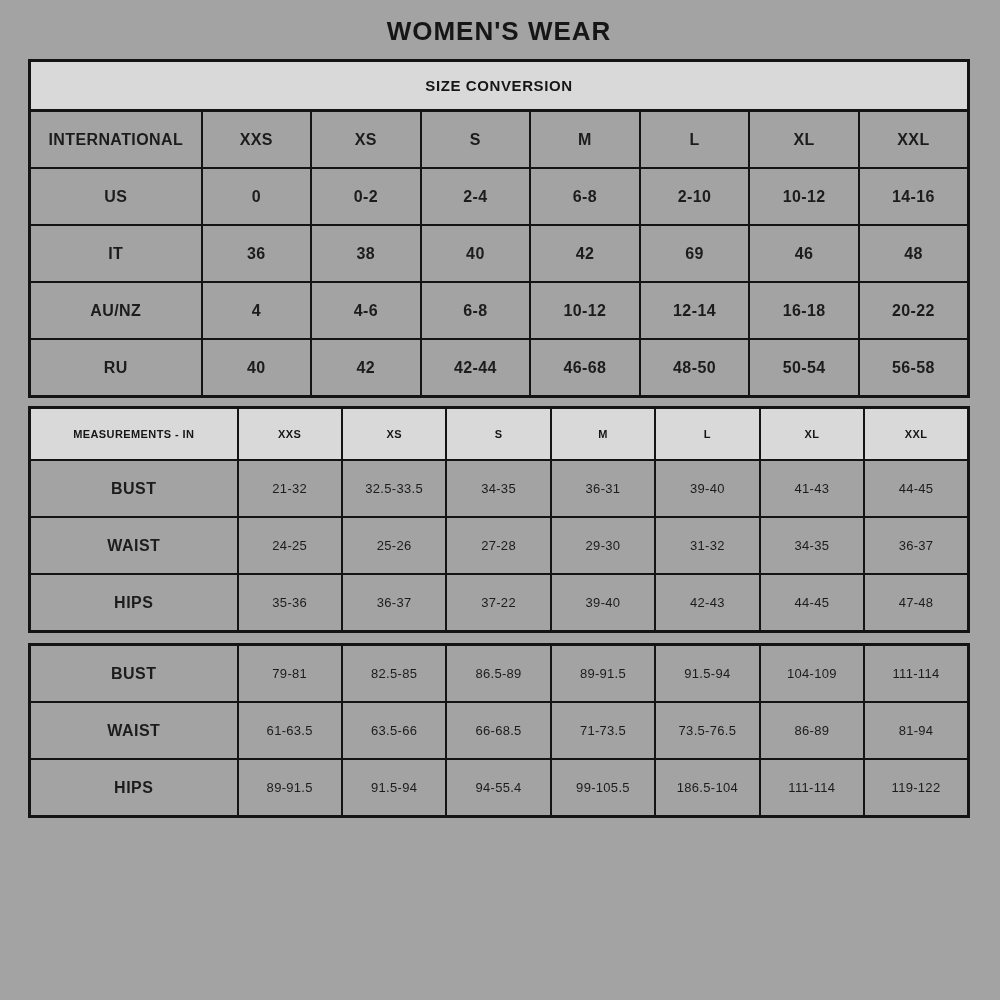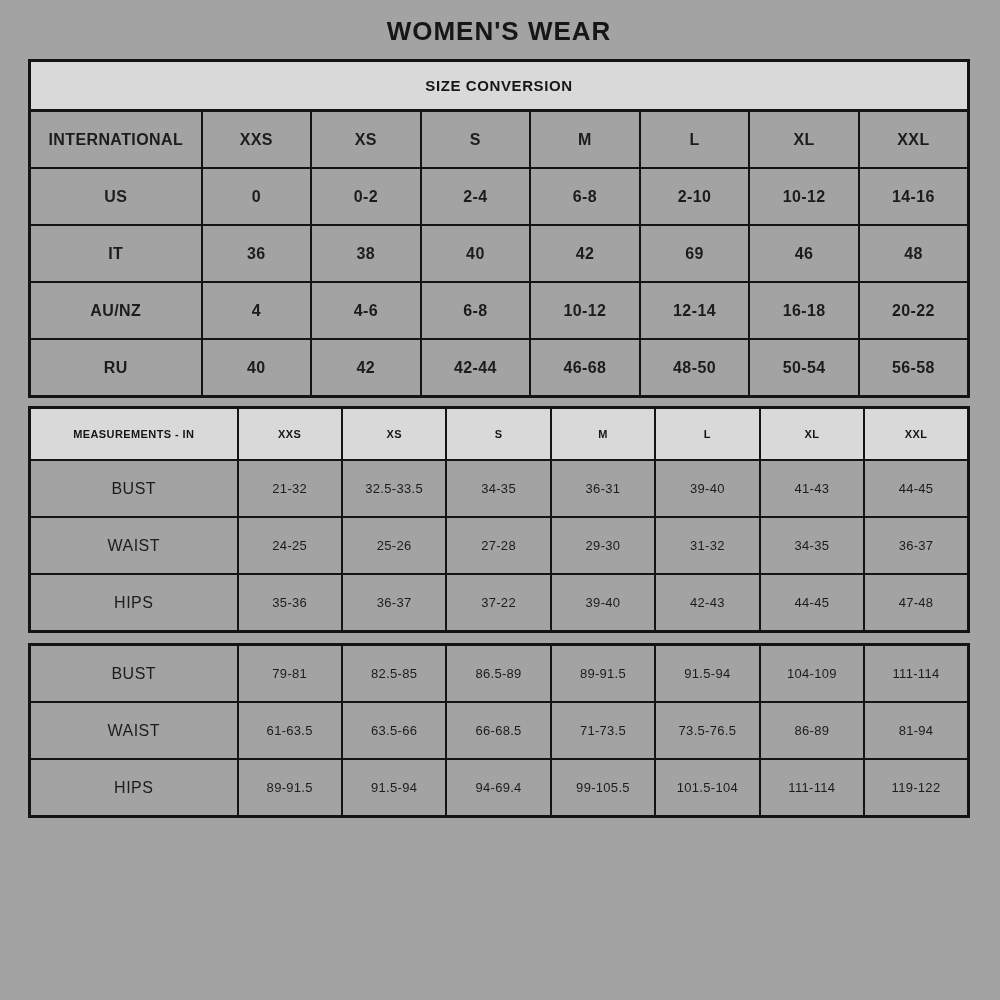--- a/index.html
+++ b/index.html
@@ -75,20 +75,21 @@
     color: #161616;
   }
   .t-meas td {
     height: 55px;
     font-size: 13px;
     letter-spacing: 0.3px;
   }
   .t-meas td.rowlabel {
     font-size: 16px;
     letter-spacing: 0.5px;
+    font-weight: bold;
   }
   .gap-sm { height: 8px; }
   .gap-md { height: 10px; }
 </style>
 </head>
 <body>
 
 <div class="page">
 
   <h1 class="page-title">WOMEN'S WEAR</h1>
@@ -247,22 +248,22 @@
           <td>66-68.5</td>
           <td>71-73.5</td>
           <td>73.5-76.5</td>
           <td>86-89</td>
           <td>81-94</td>
         </tr>
         <tr>
           <td class="rowlabel">HIPS</td>
           <td>89-91.5</td>
           <td>91.5-94</td>
-          <td>94-69.4</td>
+          <td>94-55.4</td>
           <td>99-105.5</td>
-          <td>101.5-104</td>
+          <td>186.5-104</td>
           <td>111-114</td>
           <td>119-122</td>
         </tr>
       </tbody>
   </table>
 
 </div>
 
 </body></html>

